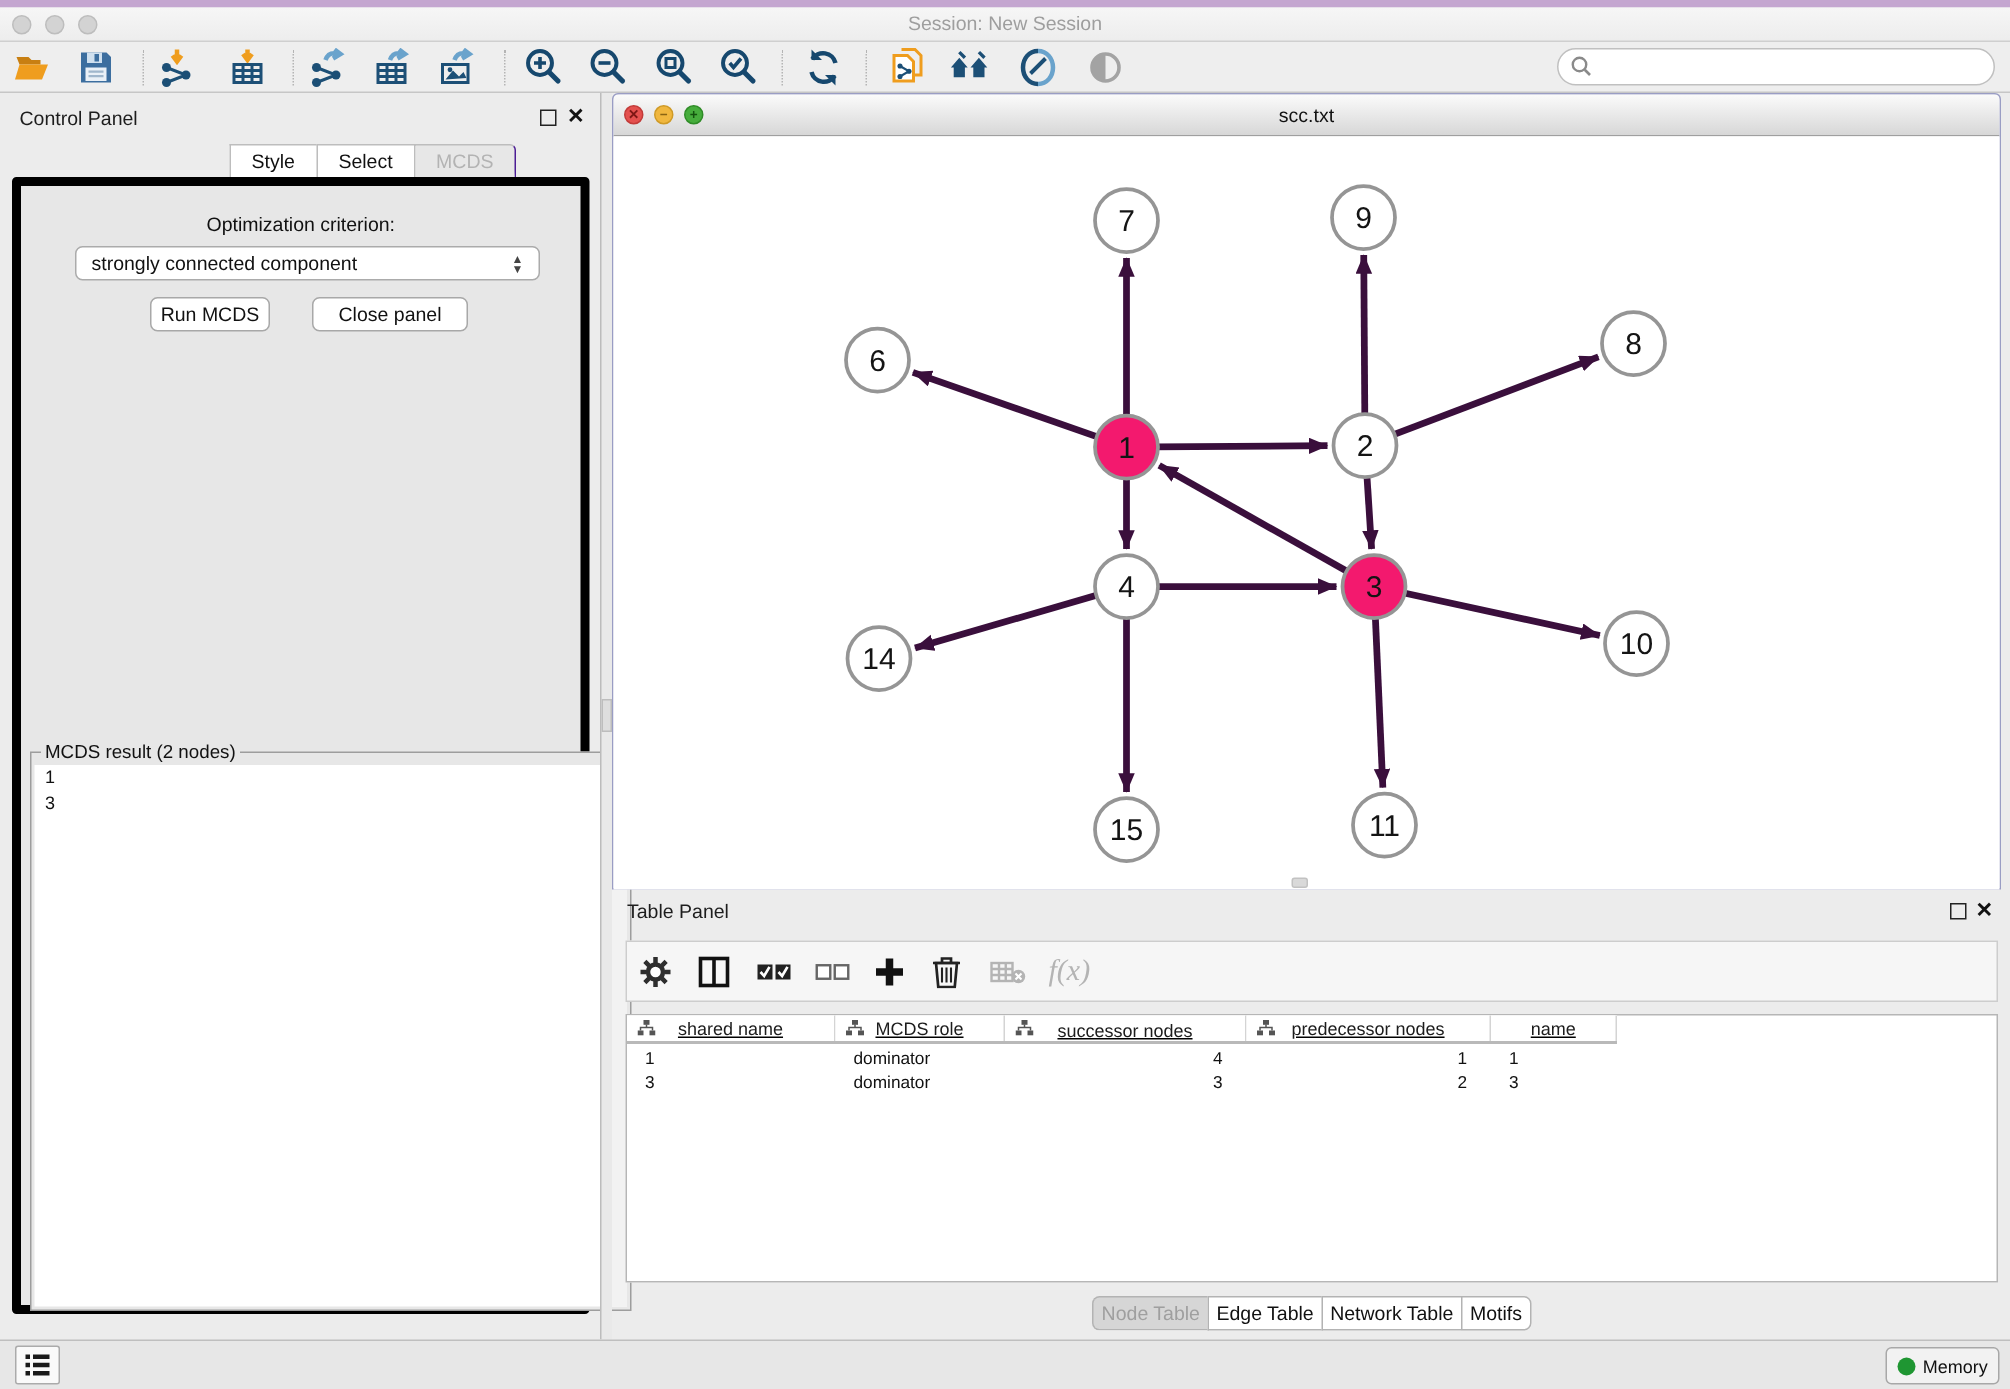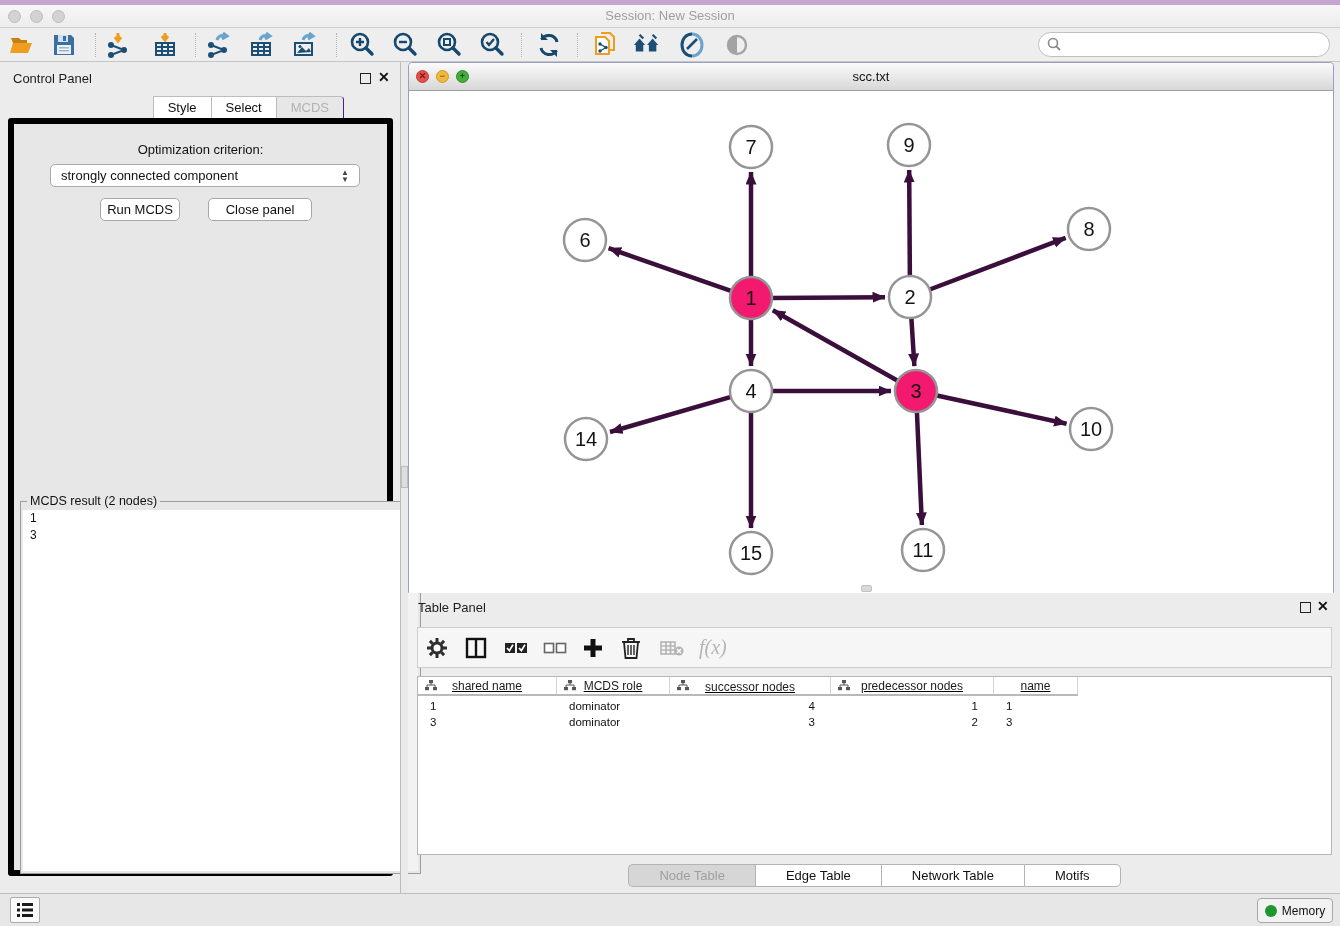--- a/index.html
+++ b/index.html
@@ -95,21 +95,21 @@
     background:#fff; border:1px solid #b6b6b6; }
   .t-header { position:absolute; left:0; top:0; height:19px; display:flex;
     border-bottom:2px solid #b9b9b9; background:#fff;text-decoration:underline; }
   .th { position:relative; height:17px; border-right:1px solid #d4d4d4; display:flex;
     align-items:center; justify-content:center; font-size:12px; color:#1c1c1c; background:#fff; }
   .th .tree-ic { position:absolute; left:7px; top:3px; }
   .t-row { position:absolute; left:0; display:flex; height:16px; }
   .td { font-size:11.5px; color:#111; height:16px; line-height:16px; overflow:hidden; }
 
   .tp-tabbar { position:absolute; left:417px; top:864px; width:915px; display:flex; justify-content:center; }
-  .tp-tab { height:23px; padding:0 30px; font-size:13px; display:flex; align-items:center;
+  .tp-tab { height:23px; padding:0 5px; font-size:13px; display:flex; align-items:center;
     background:#fff; color:#111; border:1px solid #b3b3b3; border-right:none; }
   .tp-tab:first-child { border-radius:5px 0 0 5px; }
   .tp-tab:last-child { border-right:1px solid #b3b3b3; border-radius:0 5px 5px 0; }
   .tp-tab.selected { background:#d6d6d6; color:#9f9f9f; }
 
   
   .statusbar { position:absolute; left:0; top:893px; width:1340px; height:33px;
     background:#e7e7e7; border-top:1px solid #bfbfbf; }
   .status-left-btn { position:absolute; left:10px; top:3px; width:30px; height:26px;
     background:#fafafa; border:1px solid #ababab; border-radius:2px; display:flex; align-items:center; justify-content:center; }

